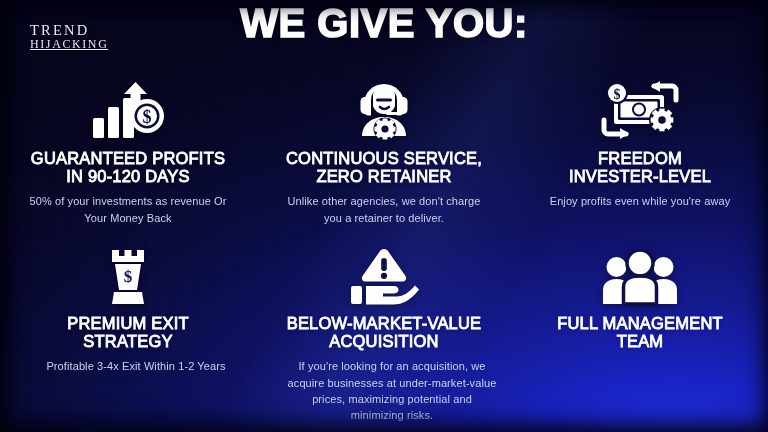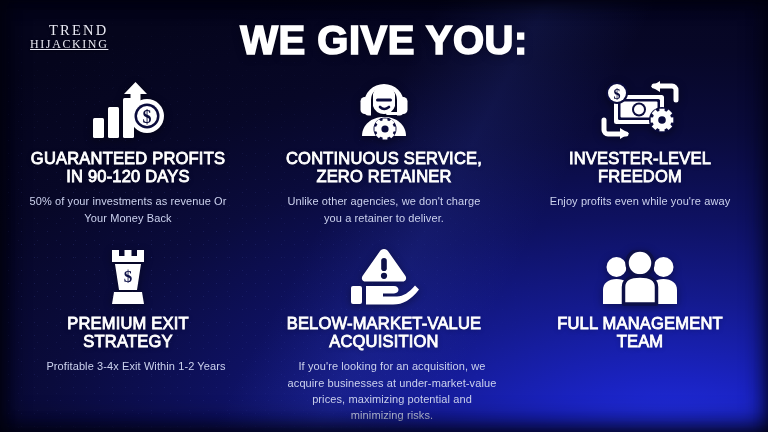--- a/index.html
+++ b/index.html
@@ -42,31 +42,31 @@
       inset 14px 0 22px -8px rgba(2,2,14,.95),
       inset -10px 0 26px -10px rgba(2,2,14,.75),
       inset 0 11px 20px -9px rgba(2,2,14,.9),
       inset 0 -14px 26px -8px rgba(2,2,14,.85);
     pointer-events:none;
   }
 
   
   #logo {
     position:absolute; left:30px; top:22px;
-    text-align:right; line-height:1.12;
+    text-align:left; line-height:1.12;
     color:#e9e9f4;
     font-family:"Liberation Serif", serif;
     font-size:14.5px; letter-spacing:2.2px;
     text-shadow:0 1px 3px rgba(0,0,0,.5);
   }
   #logo .l2 { font-size:12px; letter-spacing:1.6px;text-decoration:underline; }
 
   
   #headline {
-    position:absolute; left:0; right:0; top:18px;
+    position:absolute; left:0; right:0; top:1px;
     text-align:center;
     color:#ffffff;
     font-size:40px;
     font-weight:bold;
     letter-spacing:.5px;
     -webkit-text-stroke:1.6px #ffffff;
     text-shadow:0 2px 10px rgba(0,0,0,.35);
   }
 
   
@@ -199,22 +199,22 @@
               <rect x="52.8" y="30.6" width="5.2" height="5.2" transform="rotate(-45 55.4 33.2)"></rect>
               <rect x="66" y="43.8" width="5.2" height="5.2" transform="rotate(-45 68.6 46.4)"></rect>
               <rect x="66" y="30.6" width="5.2" height="5.2" transform="rotate(45 68.6 33.2)"></rect>
               <rect x="52.8" y="43.8" width="5.2" height="5.2" transform="rotate(45 55.4 46.4)"></rect>
             </g>
             <circle cx="62" cy="40" r="3.8" fill="#0a0b3c"></circle>
           </g>
         </svg>
       </div>
       <div class="ctitle">
+        <span class="ln">FREEDOM</span>
         <span class="ln">INVESTER-LEVEL</span>
-        <span class="ln">FREEDOM</span>
       </div>
       <div class="cdesc">Enjoy profits even while you're away</div>
     </div>
 
     <div class="card r2" id="c4">
       <div class="icon">
         <svg width="48" height="58" viewBox="0 0 48 58" fill="#ffffff">
           <path d="M8 2 L15 2 L15 8 L20.5 8 L20.5 2 L27.5 2 L27.5 8 L33 8 L33 2 L40 2 L40 14 L8 14 Z"></path>
           <path d="M11 16 L37 16 L33 42 L15 42 Z"></path>
           <path d="M10 44 L38 44 L40 56 L8 56 Z"></path>

